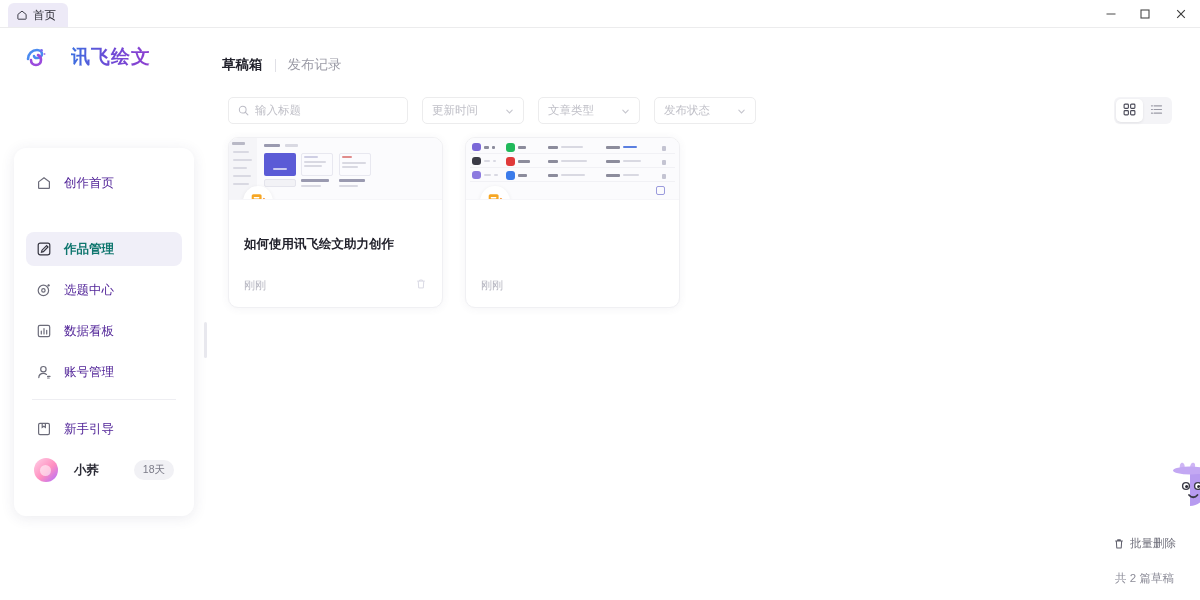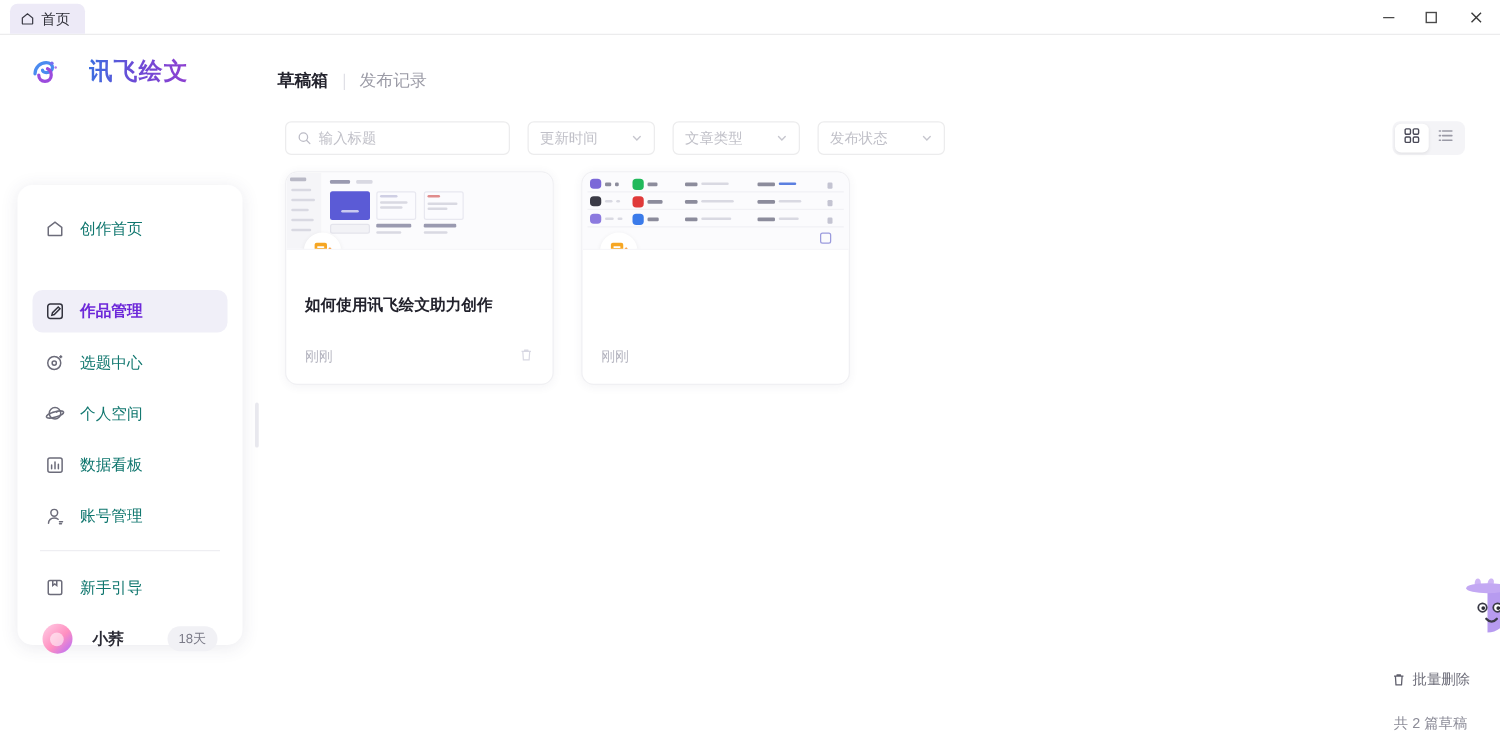--- a/index.html
+++ b/index.html
@@ -51,23 +51,23 @@
     position: absolute; left: 14px; top: 148px;
     width: 180px; height: 368px;
     background: #ffffff; border-radius: 12px;
     box-shadow: 0 2px 14px rgba(60,60,100,.10);
     padding: 18px 12px 0 12px;
   }
   .nav-item {
     height: 34px; border-radius: 8px;
     display: flex; align-items: center; gap: 12px;
     padding: 0 10px; margin-bottom: 7px;
-    font-size: 12.5px; color: #0f766e;
-  }
-  .nav-item.active { background: #f0eff8; color: #6d28d9; font-weight: bold; margin-top: 32px; }
+    font-size: 12.5px; color: #4c1d95;
+  }
+  .nav-item.active { background: #f0eff8; color: #0f766e; font-weight: bold; margin-top: 32px; }
   .nav-item .ico { width: 16px; height: 16px; flex: none; display: block; }
   .nav-sep { height: 1px; background: #eeeef2; margin: 10px 6px 12px 6px; }
   .user-row {
     display: flex; align-items: center; gap: 16px;
     padding: 0 8px; height: 34px;
   }
   .avatar {
     width: 24px; height: 24px; border-radius: 50%;
     background: linear-gradient(135deg,#ffd0e6,#ff8fc0 55%,#b06bff);
     flex: none; position: relative; overflow: hidden;
@@ -250,31 +250,20 @@
     <span class="ico">
       <svg viewBox="0 0 16 16" fill="none" stroke="#6c6c7a" stroke-width="1.2">
           <circle cx="7.4" cy="8.4" r="5.2"></circle>
           <circle cx="7.4" cy="8.4" r="1.7"></circle>
           <path d="M12.6 2.2v2.4M11.4 3.4h2.4"></path>
         </svg>
     </span>
     <span>选题中心</span>
   </div>
 
-  <div class="nav-item">
-    <span class="ico">
-      <svg viewBox="0 0 16 16" fill="none" stroke="#6c6c7a" stroke-width="1.2">
-          <circle cx="8" cy="7.6" r="4.6"></circle>
-          <ellipse cx="8" cy="8.6" rx="7.1" ry="2.1" transform="rotate(-16 8 8.6)"></ellipse>
-          <circle cx="6.4" cy="6.8" r=".6" fill="#6c6c7a" stroke="none"></circle>
-          <circle cx="9.4" cy="6.8" r=".6" fill="#6c6c7a" stroke="none"></circle>
-        </svg>
-    </span>
-    <span>个人空间</span>
-  </div>
 
   <div class="nav-item">
     <span class="ico">
       <svg viewBox="0 0 16 16" fill="none" stroke="#6c6c7a" stroke-width="1.2">
           <rect x="2.3" y="2.3" width="11.4" height="11.4" rx="1.6"></rect>
           <path d="M5.3 11V8M8 11V5.6M10.7 11V7.3" stroke-linecap="round"></path>
         </svg>
     </span>
     <span>数据看板</span>
   </div>

